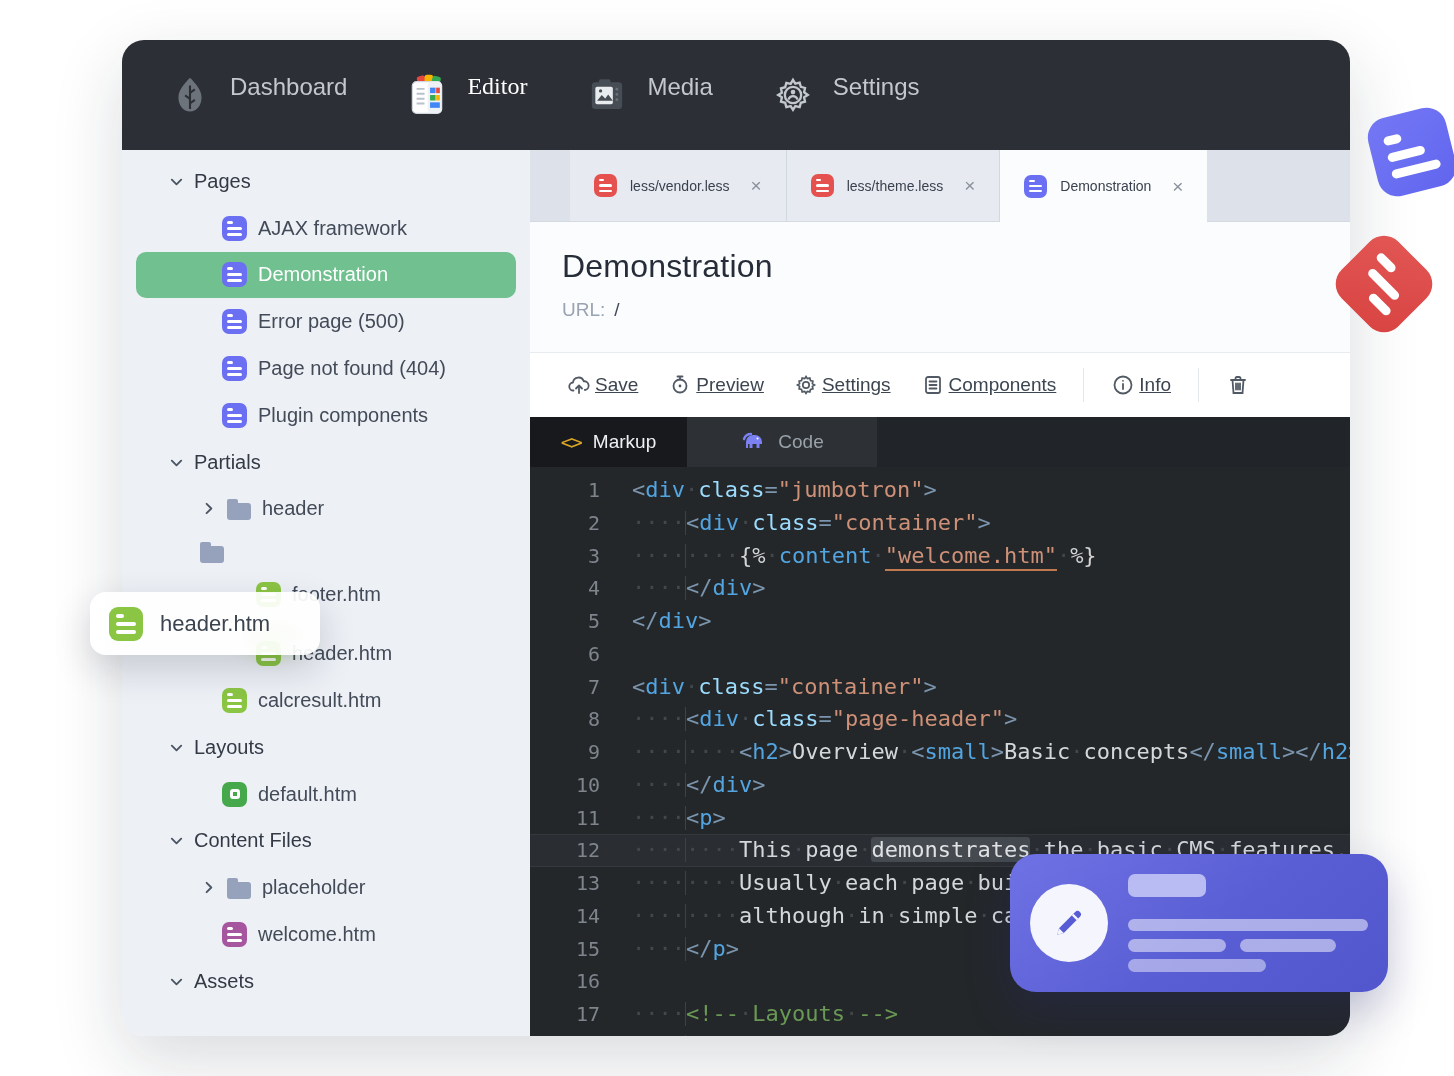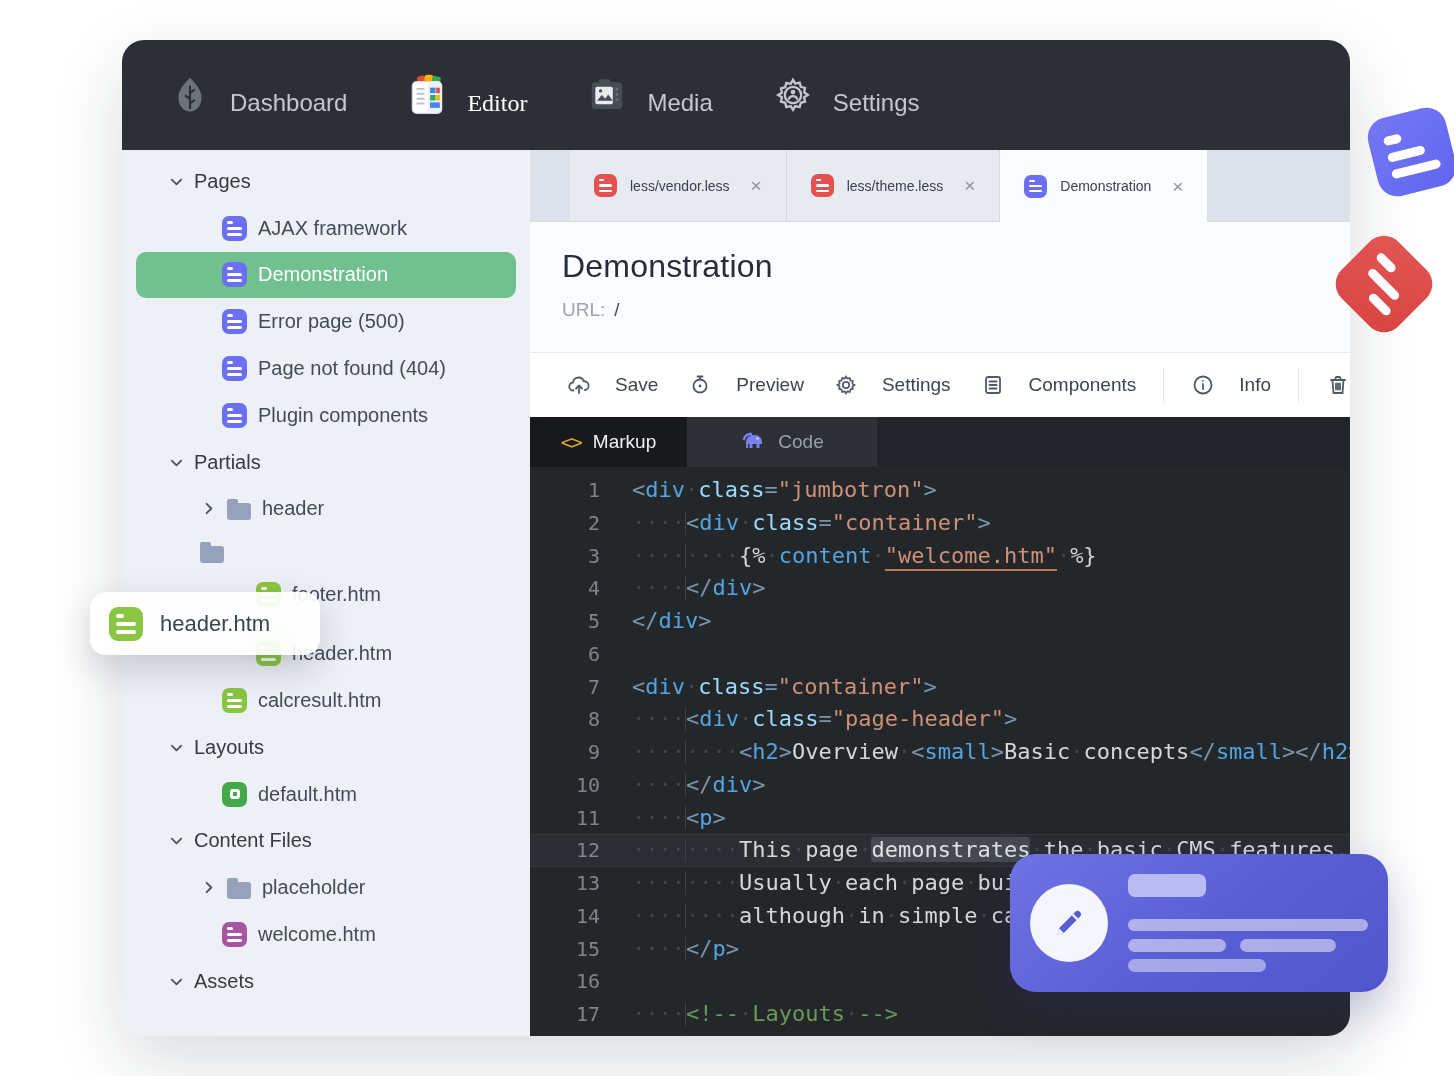--- a/index.html
+++ b/index.html
@@ -5,21 +5,21 @@
   * { margin:0; padding:0; box-sizing:border-box; }
   html,body { width:1454px; height:1076px; background:#ffffff; font-family:"Liberation Sans", sans-serif; overflow:hidden; }
 
   
   #app { position:absolute; left:122px; top:40px; width:1228px; height:996px;
          border-radius:22px; overflow:hidden; background:#ffffff;
          box-shadow:0 24px 70px rgba(20,28,45,.16); z-index:1; }
 
   
   #nav { height:110px; background:#2c3036; display:flex; align-items:center; padding-left:46px; }
-  .nav-item { display:flex; align-items:flex-end; gap:18px; margin-right:58px; cursor:pointer; }
+  .nav-item { display:flex; align-items:flex-start; gap:18px; margin-right:58px; cursor:pointer; }
   .nav-item .nav-label { font-size:24px; color:#c3c8ce; }
   .nav-item.active .nav-label { color:#ffffff;font-family:Liberation Serif, serif; }
   .nav-ic { width:44px; height:44px; display:flex; align-items:center; justify-content:center; flex:none; }
 
   
   #body { display:flex; height:886px; }
 
   
   #sidebar { width:408px; background:#edf0f5; flex:none; display:flex; flex-direction:column; }
   #side-header { height:44px; background:#e6eaef; border-bottom:1px solid #dde1e8; display:flex; align-items:center; gap:12px; padding-left:20px; font-size:20px; color:#2e3540; }
@@ -60,21 +60,21 @@
 
   
   #doc-header { height:130px; background:#fbfcfe; padding-left:32px; }
   #doc-title { font-size:32px; font-weight:500; color:#262d38; padding-top:26px; letter-spacing:.2px; }
   #doc-url { margin-top:14px; font-size:19px; display:flex; gap:9px; }
   #doc-url .ulabel { color:#9aa3b2; }
   #doc-url .uval { color:#434b59; }
 
   
   #toolbar { height:65px; background:#ffffff; border-top:1px solid #e8ebef; display:flex; align-items:center; padding-left:22px; }
-  .tbtn { display:flex; align-items:center; gap:24px; padding:10px 15px; border:none; background:none; font-size:19px; color:#3c4550; cursor:pointer; font-family:inherit; }
+  .tbtn { display:flex; align-items:center; gap:4px; padding:10px 15px; border:none; background:none; font-size:19px; color:#3c4550; cursor:pointer; font-family:inherit;text-decoration:underline; }
   .tbtn svg { display:block; }
   .tdiv { width:1px; height:34px; background:#e4e8ec; margin:0 12px; flex:none; }
 
   
   #edtabs { height:50px; background:#212428; display:flex; }
   .edtab { display:flex; align-items:center; justify-content:center; gap:12px; font-size:19px; cursor:pointer; }
   .edtab.markup { width:157px; background:#17191d; color:#eef0f2; }
   .edtab.codephp { width:190px; background:#2d3135; color:#99a1a9; }
   .brkt { font-family:"DejaVu Sans Mono", monospace; color:#d9a427; font-size:20px; letter-spacing:-2px; }
 

